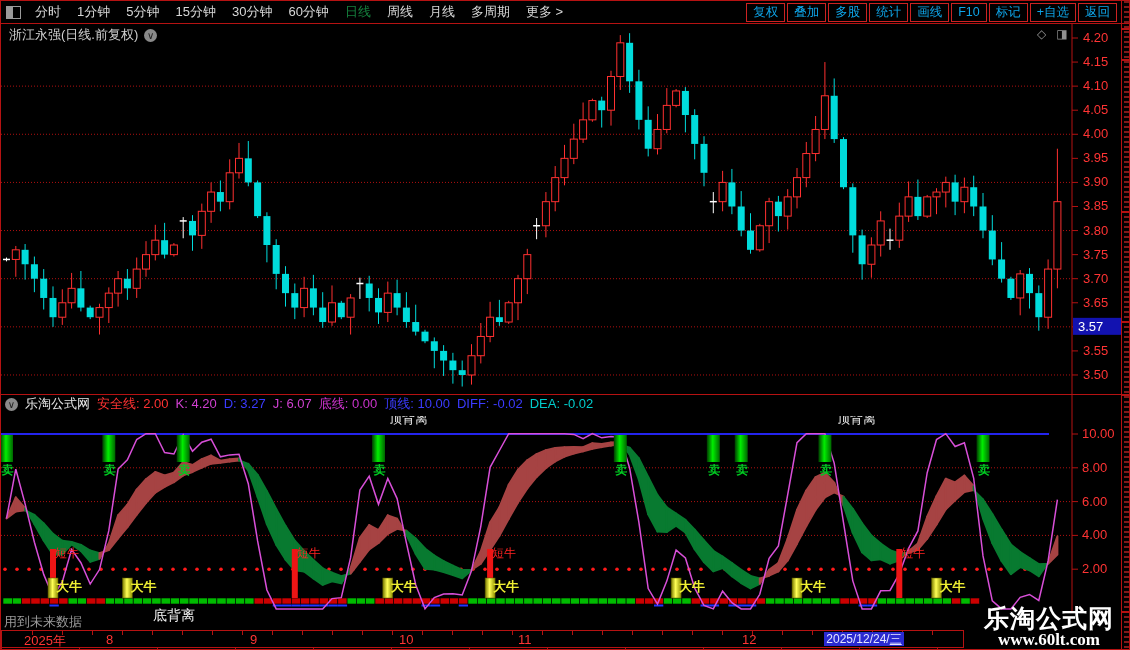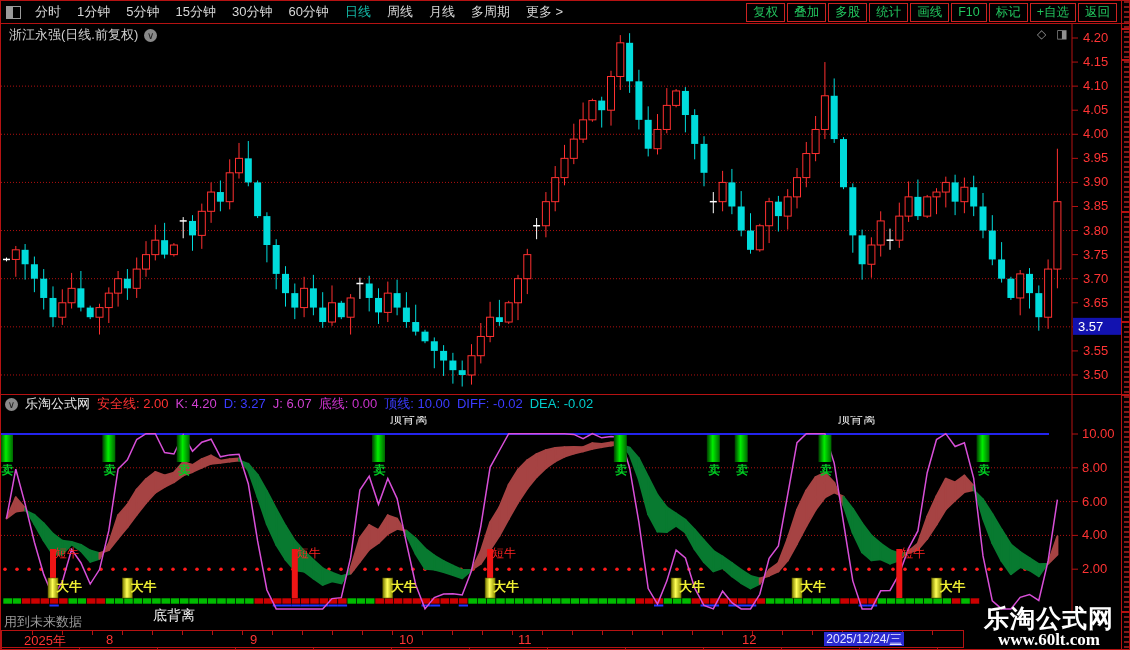--- a/index.html
+++ b/index.html
@@ -5,23 +5,23 @@
   html,body{margin:0;padding:0;background:#000;}
   .window{position:relative;width:1130px;height:650px;background:#000;overflow:hidden;
     font-family:"Liberation Sans",sans-serif;border:1px solid #b51212;box-sizing:border-box;}
   
   .topbar{position:absolute;top:0;left:0;width:1128px;height:22px;border-bottom:1px solid #b51212;
     display:flex;align-items:center;color:#d8d8d8;font-size:13px;background:#000;z-index:6;}
   .win-icon{width:13px;height:11px;border:1px solid #9a9a9a;margin:0 6px 0 5px;position:relative;}
   .win-icon::after{content:"";position:absolute;left:0;top:0;width:6px;height:11px;background:#9a9a9a;}
   .tb-left{display:flex;align-items:center;}
   .tb-item{padding:0 8px;cursor:default;white-space:nowrap;}
-  .tb-item.active{color:#14b8a6;}
+  .tb-item.active{color:#15803d;}
   .tb-right{margin-left:auto;display:flex;align-items:center;gap:2px;padding-right:12px;}
-  .tb-btn{border:1px solid #c22;padding:0 6px;height:17px;line-height:17px;font-size:12.5px;white-space:nowrap;color:#22c55e;}
+  .tb-btn{border:1px solid #c22;padding:0 6px;height:17px;line-height:17px;font-size:12.5px;white-space:nowrap;color:#0ea5e9;}
   
   .title-row{position:absolute;top:25px;left:8px;color:#d0d0d0;font-size:13px;z-index:5;display:flex;align-items:center;gap:6px;}
   .badge{display:inline-block;width:13px;height:13px;border-radius:50%;background:#8a8a8a;color:#222;
     font-size:10px;line-height:13px;text-align:center;}
   .title-icons{position:absolute;top:26px;left:1036px;color:#909090;font-size:12px;z-index:5;display:flex;gap:10px;}
   svg{position:absolute;left:0;}
   #main-svg{top:22px;}
   #ind-svg{top:394px;}
   .ind-topline{position:absolute;top:393px;left:0;width:1121px;height:1px;background:#b51212;z-index:4;}
   

